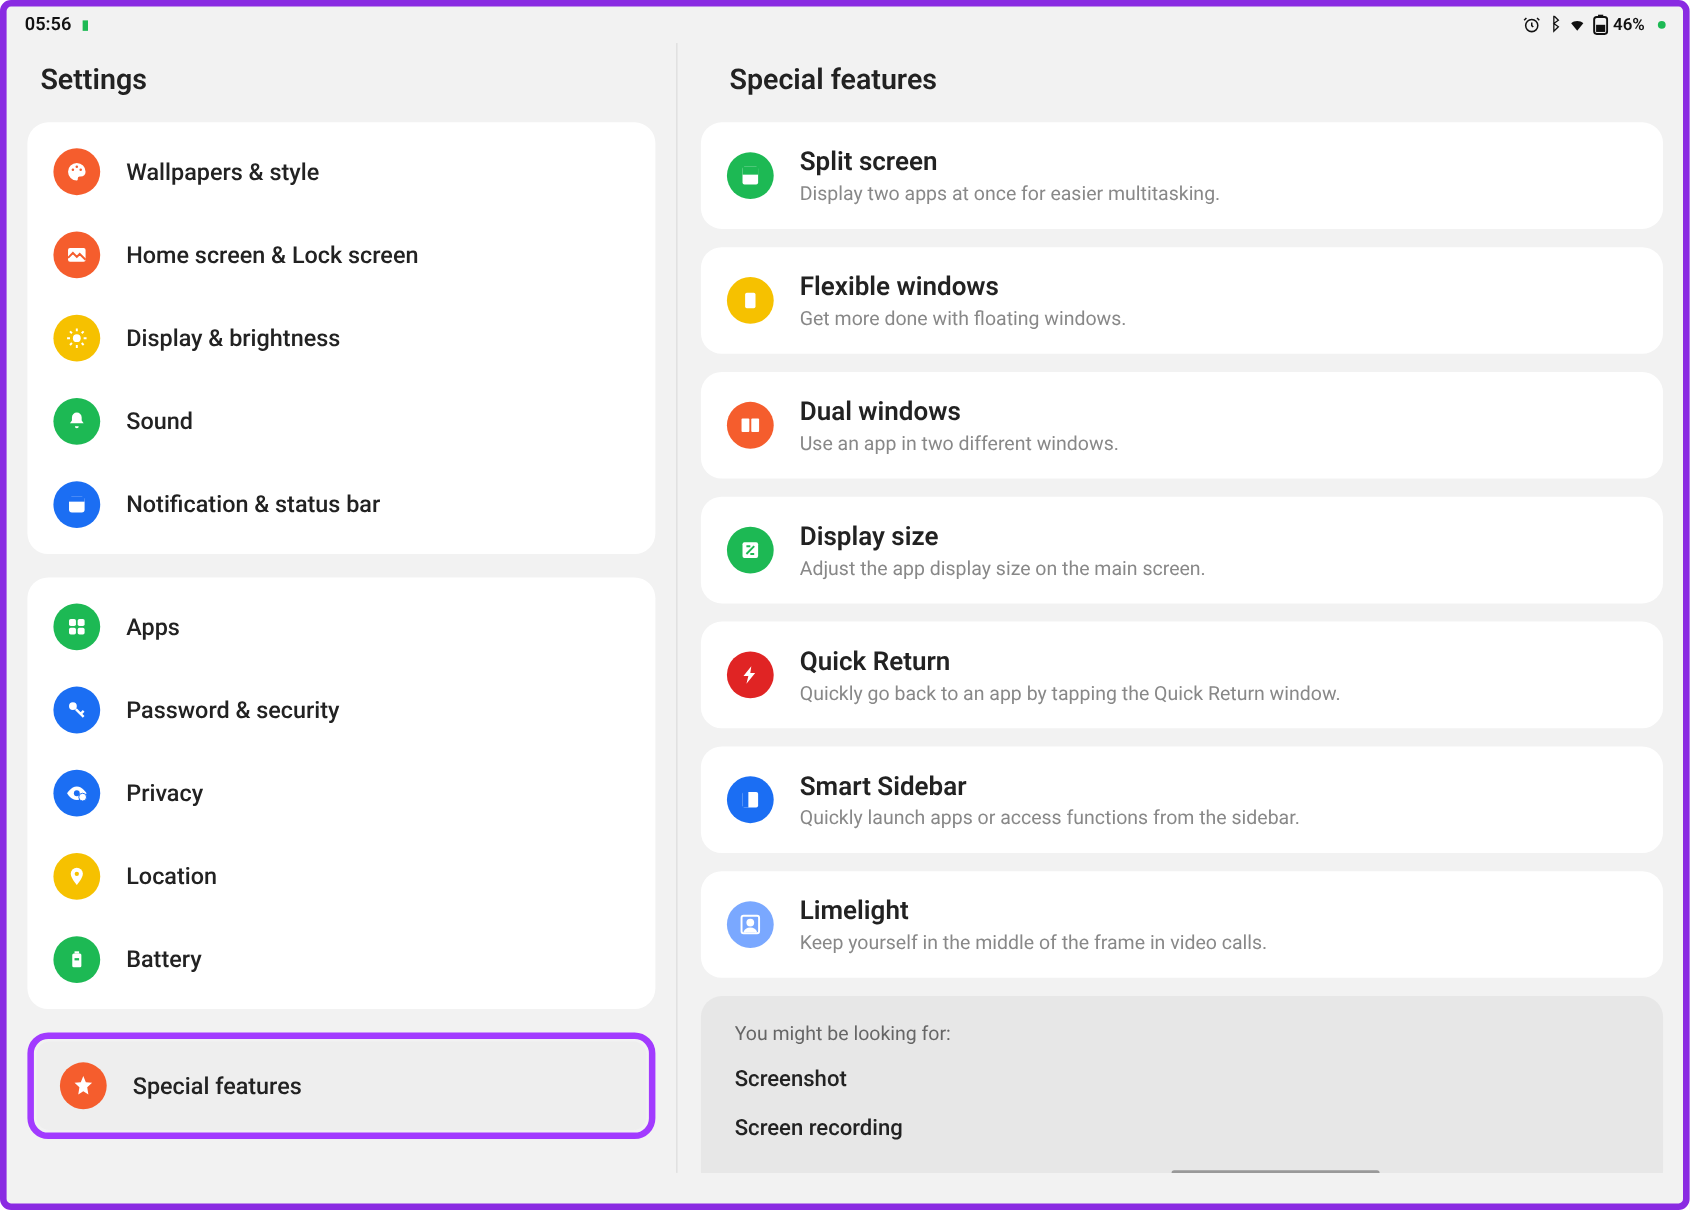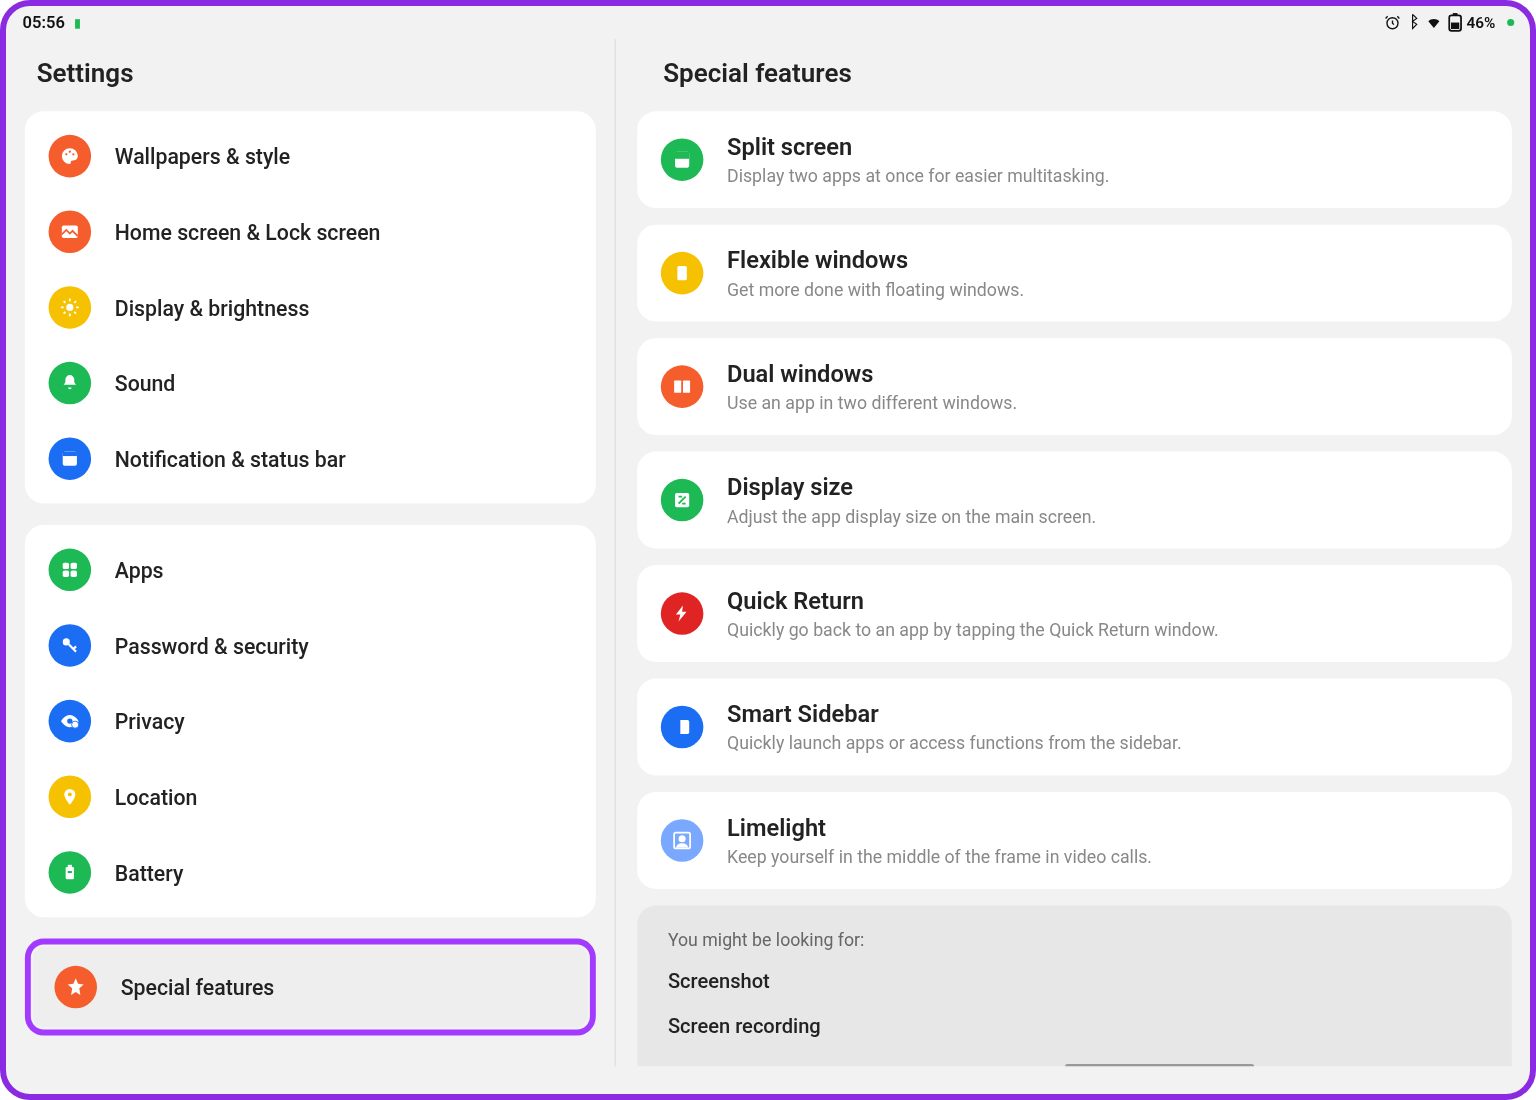--- a/index.html
+++ b/index.html
@@ -6,21 +6,21 @@
   html, body { width: 1536px; height: 1100px; }
   body {
     font-family: -apple-system, BlinkMacSystemFont, "Segoe UI", Roboto, Arial, sans-serif;
     background: #fff;
     overflow: hidden;
   }
   .frame {
     position: absolute;
     top: 0; left: 0; width: 1536px; height: 1100px;
     border: 6px solid #8a2be2;
-    border-radius: 30px;
+    border-radius: 10px;
     overflow: hidden;
     background: #f2f2f2;
   }
   
   .scaler {
     transform-origin: top left;
     transform: scale(1.182);
     width: 1290px;
     height: 897px;
     position: relative;

